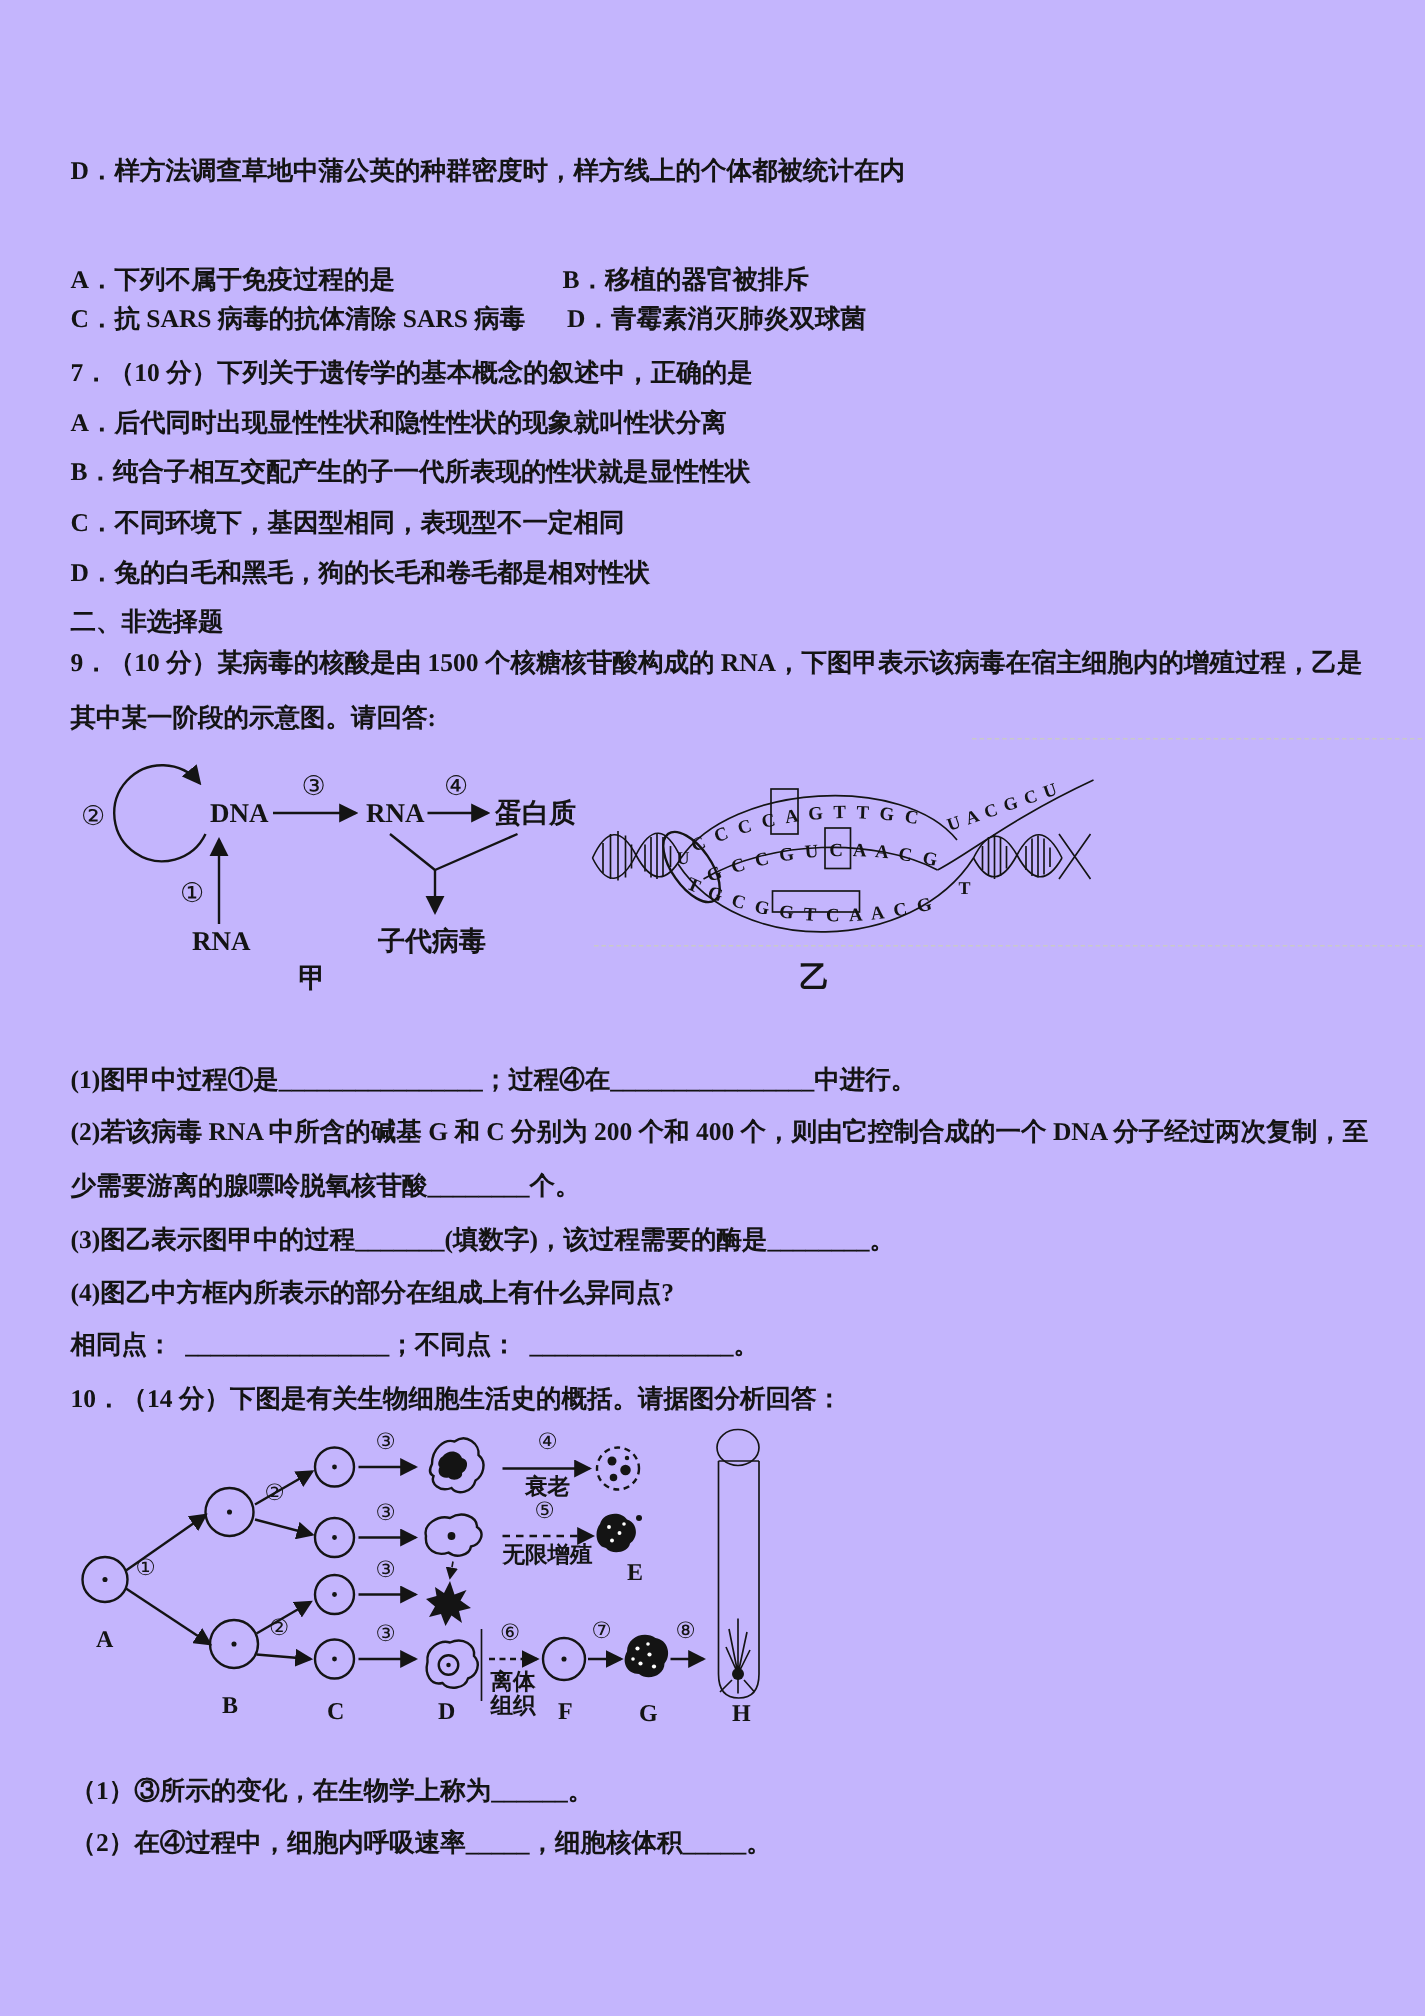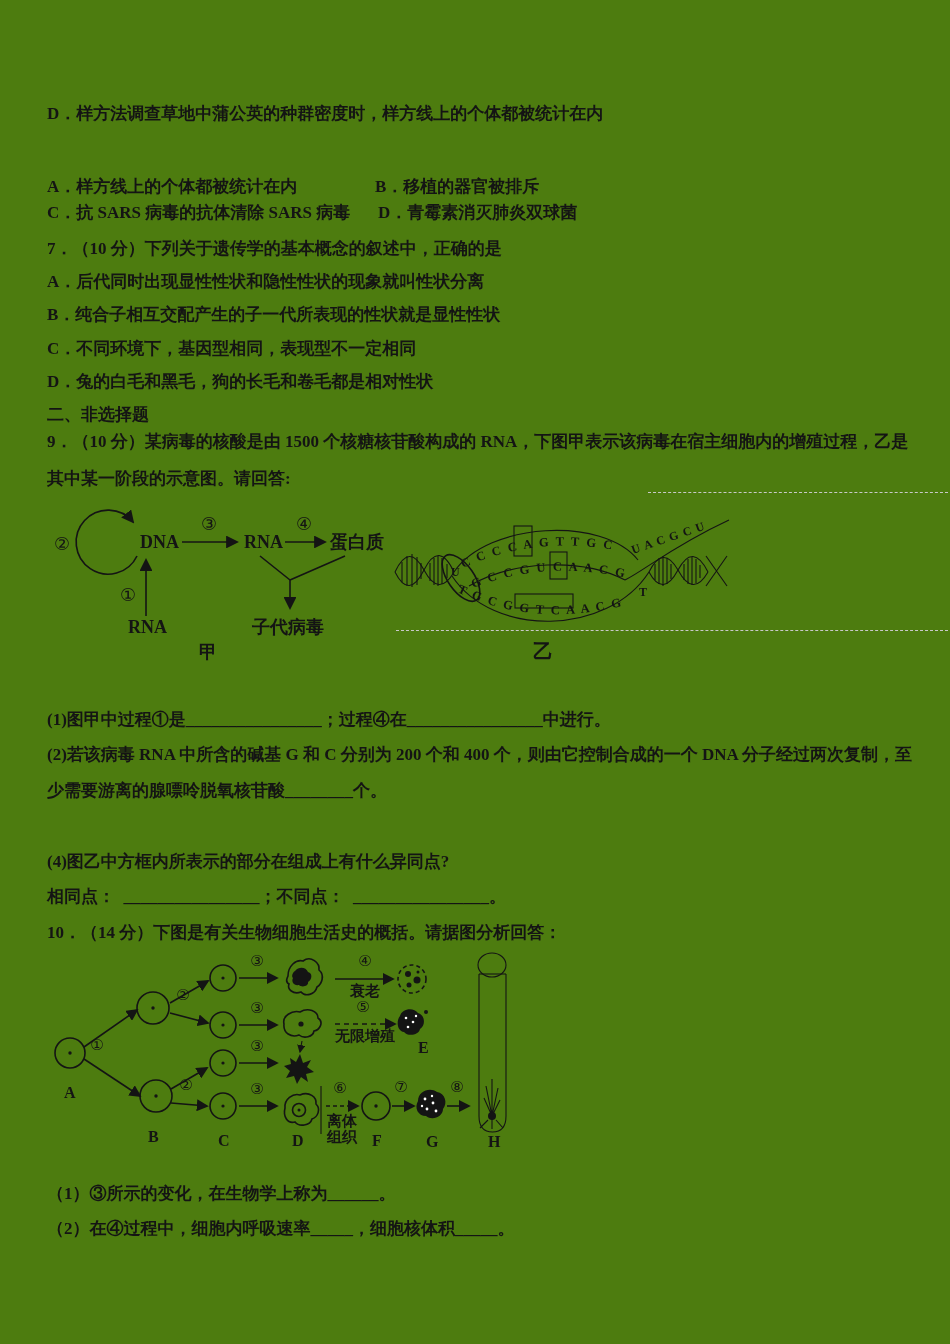--- a/index.html
+++ b/index.html
@@ -1,16 +1,16 @@
 <!DOCTYPE html>
 <html><head>
 <meta charset="utf-8">
 <style>
   html,body{margin:0;padding:0;background:#ffffff;}
-  .page{position:relative;width:950px;height:1344px;background:#4d7c0f;overflow:hidden;
+  .page{position:relative;width:950px;height:1344px;background:#c4b5fd;overflow:hidden;
         font-family:"Liberation Serif","DejaVu Serif",serif;font-weight:700;color:#141414;
         font-size:17px;}
   .ln{position:absolute;left:47px;white-space:pre;line-height:22px;}
   .col{position:absolute;white-space:pre;line-height:22px;}
   .fig{position:absolute;}
   .faint{position:absolute;height:0;border-top:1px dashed #c9c9c9;}
   svg text{font-family:"Liberation Serif","DejaVu Serif",serif;font-weight:700;fill:#141414;}
   svg .cn{font-family:"DejaVu Sans","Liberation Sans",sans-serif;font-weight:400;font-size:15px;}
   svg .cnl{font-family:"DejaVu Sans","Liberation Sans",sans-serif;font-weight:400;font-size:18px;}
   svg .st{font-size:12.5px;letter-spacing:2px;}
@@ -22,21 +22,21 @@
   svg .fill{fill:#141414;stroke:none;}
   svg .thin{stroke-width:1.1;}
   svg .nostroke{stroke:none;}
 </style>
 </head>
 <body>
 
 <div class="page">
 
   <div class="ln" style="top:103px">D．样方法调查草地中蒲公英的种群密度时，样方线上的个体都被统计在内</div>
-  <div class="ln" style="top:176px">A．样方线上的个体都被统计在内</div>
+  <div class="ln" style="top:176px">A．下列不属于免疫过程的是</div>
   <div class="col" style="left:375px;top:176px">B．移植的器官被排斥</div>
   <div class="ln" style="top:202px">C．抗 SARS 病毒的抗体清除 SARS 病毒</div>
   <div class="col" style="left:378px;top:202px">D．青霉素消灭肺炎双球菌</div>
   <div class="ln" style="top:238px">7．（10 分）下列关于遗传学的基本概念的叙述中，正确的是</div>
   <div class="ln" style="top:304px">B．纯合子相互交配产生的子一代所表现的性状就是显性性状</div>
   <div class="ln" style="top:271px">A．后代同时出现显性性状和隐性性状的现象就叫性状分离</div>
   <div class="ln" style="top:338px">C．不同环境下，基因型相同，表现型不一定相同</div>
   <div class="ln" style="top:371px">D．兔的白毛和黑毛，狗的长毛和卷毛都是相对性状</div>
   <div class="ln" style="top:404px">二、非选择题</div>
   <div class="ln" style="top:431px">9．（10 分）某病毒的核酸是由 1500 个核糖核苷酸构成的 RNA，下图甲表示该病毒在宿主细胞内的增殖过程，乙是</div>
@@ -107,20 +107,21 @@
     <text class="stx" x="246" y="110">T</text>
     <rect x="121" y="40" width="18" height="30" class="thin"></rect>
     <rect x="157" y="66" width="17" height="27" class="thin"></rect>
     <rect x="122" y="108" width="58" height="14" class="thin"></rect>
     <text class="big" x="150" y="172" text-anchor="middle" style="font-size:20px">乙</text>
   </svg>
 
   <div class="ln" style="top:709px">(1)图甲中过程①是________________；过程④在________________中进行。</div>
   <div class="ln" style="top:744px">(2)若该病毒 RNA 中所含的碱基 G 和 C 分别为 200 个和 400 个，则由它控制合成的一个 DNA 分子经过两次复制，至</div>
   <div class="ln" style="top:780px">少需要游离的腺嘌呤脱氧核苷酸________个。</div>
+  <div class="ln" style="top:816px">(3)图乙表示图甲中的过程_______(填数字)，该过程需要的酶是________。</div>
   <div class="ln" style="top:851px">(4)图乙中方框内所表示的部分在组成上有什么异同点?</div>
   <div class="ln" style="top:886px">相同点：  ________________；不同点：  ________________。</div>
   <div class="ln" style="top:922px">10．（14 分）下图是有关生物细胞生活史的概括。请据图分析回答：</div>
 
   <svg class="fig" style="left:40px;top:946px" width="512" height="218" viewBox="0 0 512 218">
     <defs>
       <marker id="ah2" viewBox="0 0 10 10" refX="8.5" refY="5" markerWidth="7.5" markerHeight="7.5" orient="auto-start-reverse">
         <path d="M0,0 L10,5 L0,10 z" style="fill:#141414;stroke:none"></path>
       </marker>
     </defs>

